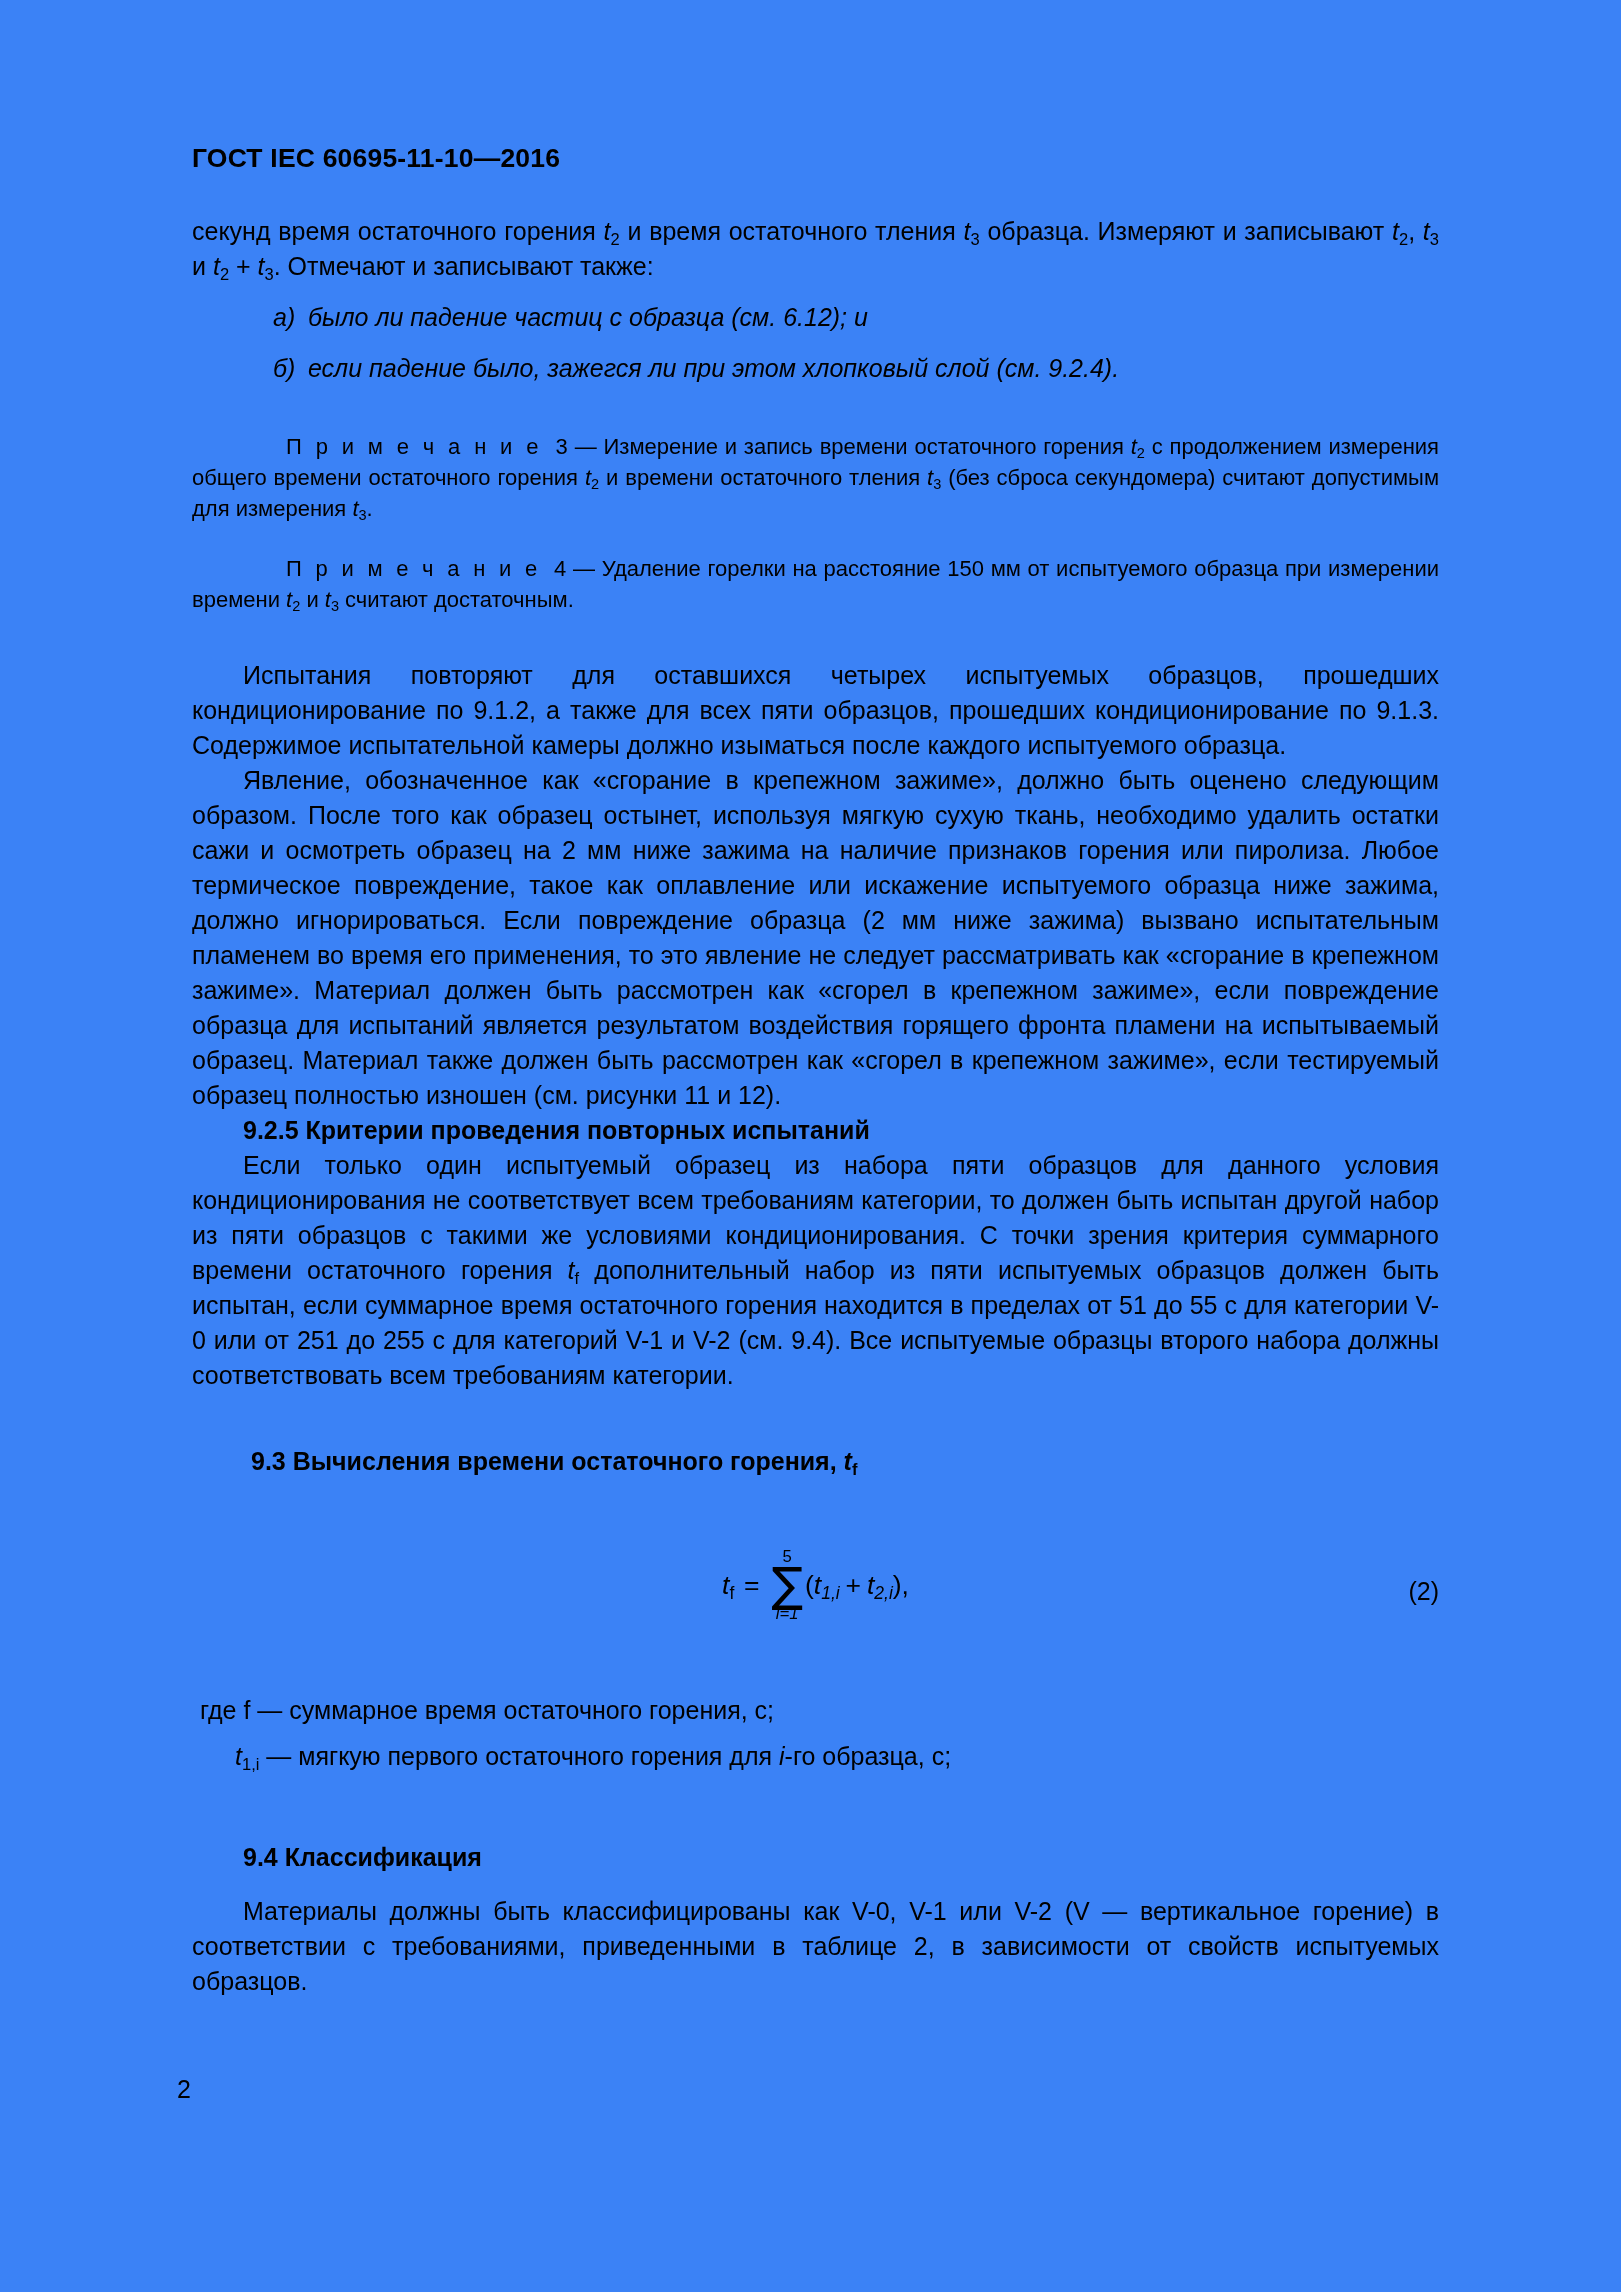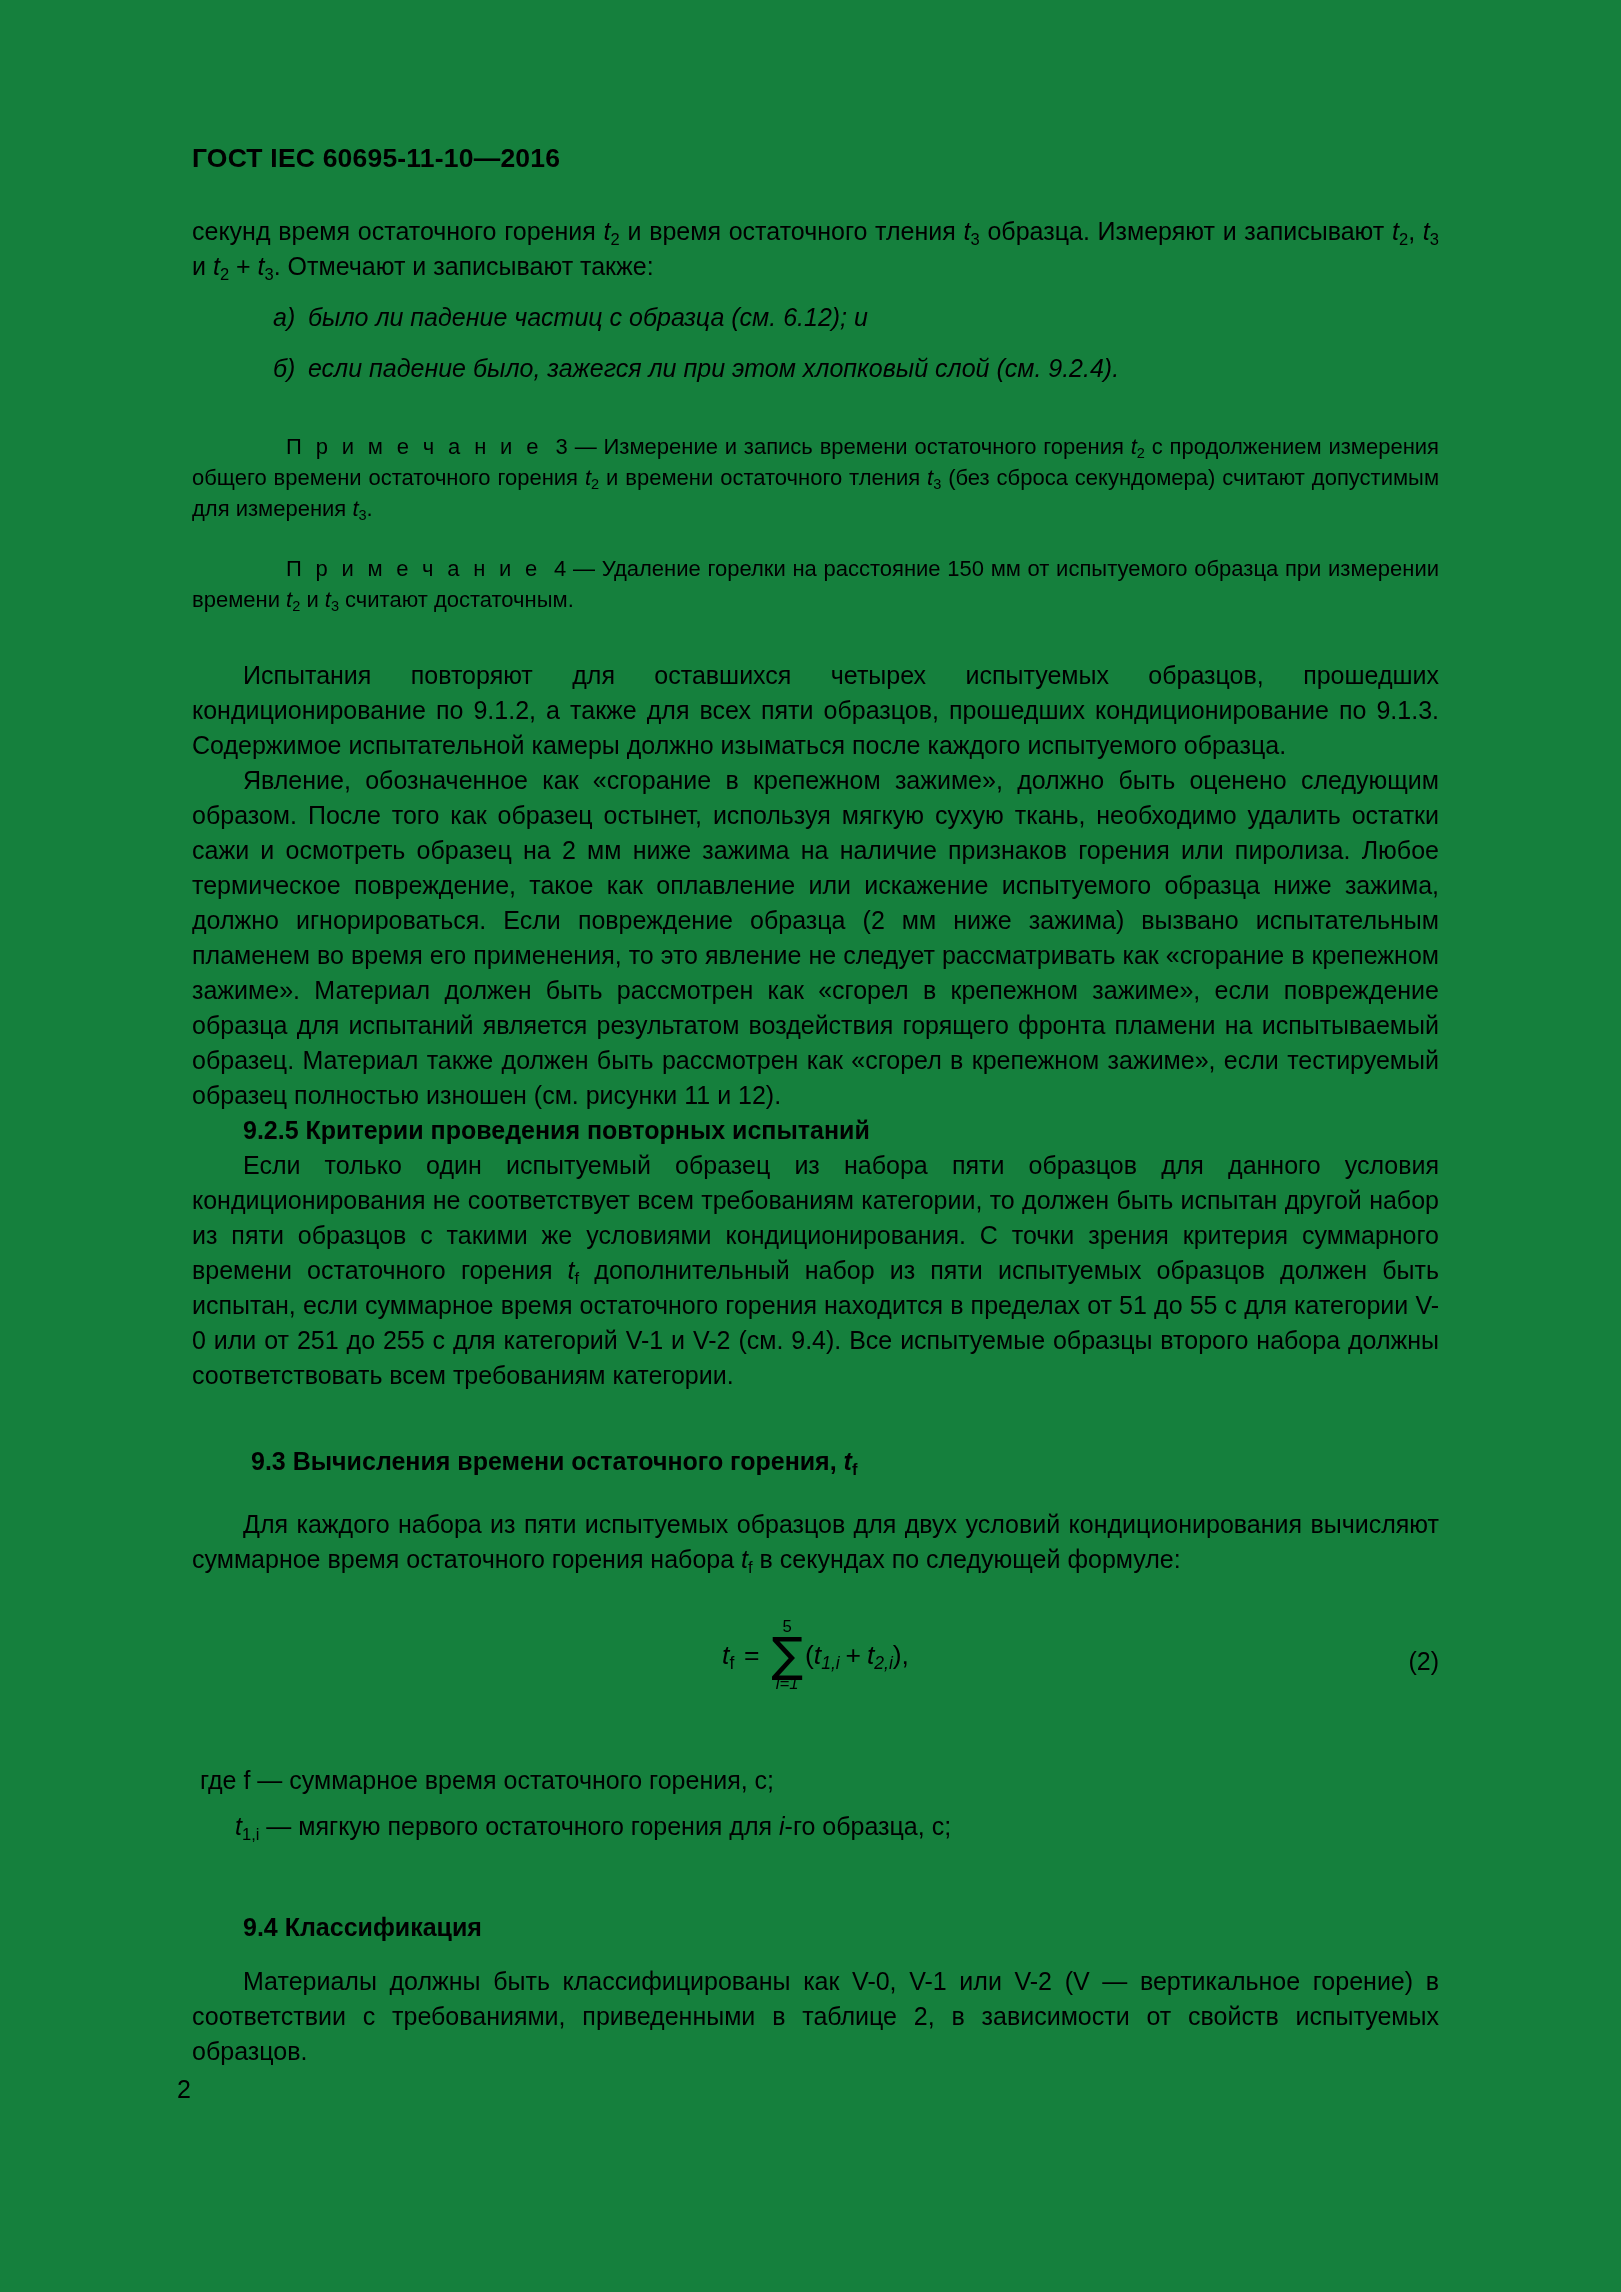--- a/index.html
+++ b/index.html
@@ -8,21 +8,21 @@
     background: #ffffff;
   }
   body {
     font-family: "Liberation Sans", sans-serif;
     color: #000000;
   }
   .page {
     position: relative;
     width: 1621px;
     height: 2293px;
-    background: #15803d;
+    background: #3b82f6;
     box-sizing: border-box;
     padding: 16px;
     overflow: hidden;
   }
   .doc-header {
     position: absolute;
     left: 192px;
     top: 143px;
     font-size: 26.5px;
     font-weight: bold;
@@ -188,21 +188,20 @@
     <p class="h-sec">9.2.5 Критерии проведения повторных испытаний</p>
 
     <p class="indent"><span>Если только один испытуемый образец из набора пяти образцов для данного условия кондиционирования не соответствует всем требованиям категории, то должен быть испытан другой набор из пяти образцов с такими же условиями кондиционирования. С точки зрения критерия суммарного времени остаточного горения </span><i class="mathvar">t</i><sub>f</sub><span> дополнительный набор из пяти испытуемых образцов должен быть испытан, если суммарное время остаточного горения находится в пределах от 51 до 55 с для категории V-0 или от 251 до 255 с для категорий V-1 и V-2 (см. 9.4). Все испытуемые образцы второго набора должны соответствовать всем требованиям категории.</span></p>
 
     <div class="gap-lg"></div>
 
     <p class="h-sec-93"><span>9.3 Вычисления времени остаточного горения, </span><i class="mathvar">t</i><sub>f</sub></p>
 
     <div class="gap-sm"></div>
 
-    <p class="indent"><span>Для каждого набора из пяти испытуемых образцов для двух условий кондиционирования вычисляют суммарное время остаточного горения набора </span><i class="mathvar">t</i><sub>f</sub><span> в секундах по следующей формуле:</span></p>
 
     <div class="gap-md"></div>
 
     <div class="formula-row">
       <div class="formula">
         <span class="mid-align"><i class="mathvar">t</i><sub>f</sub></span>
         <span class="mid-align" style="margin:0 9.8px;">=</span>
         <span class="sum-stack">
           <span class="sum-lim-top">5</span>
           <span class="sum-glyph">∑</span>

